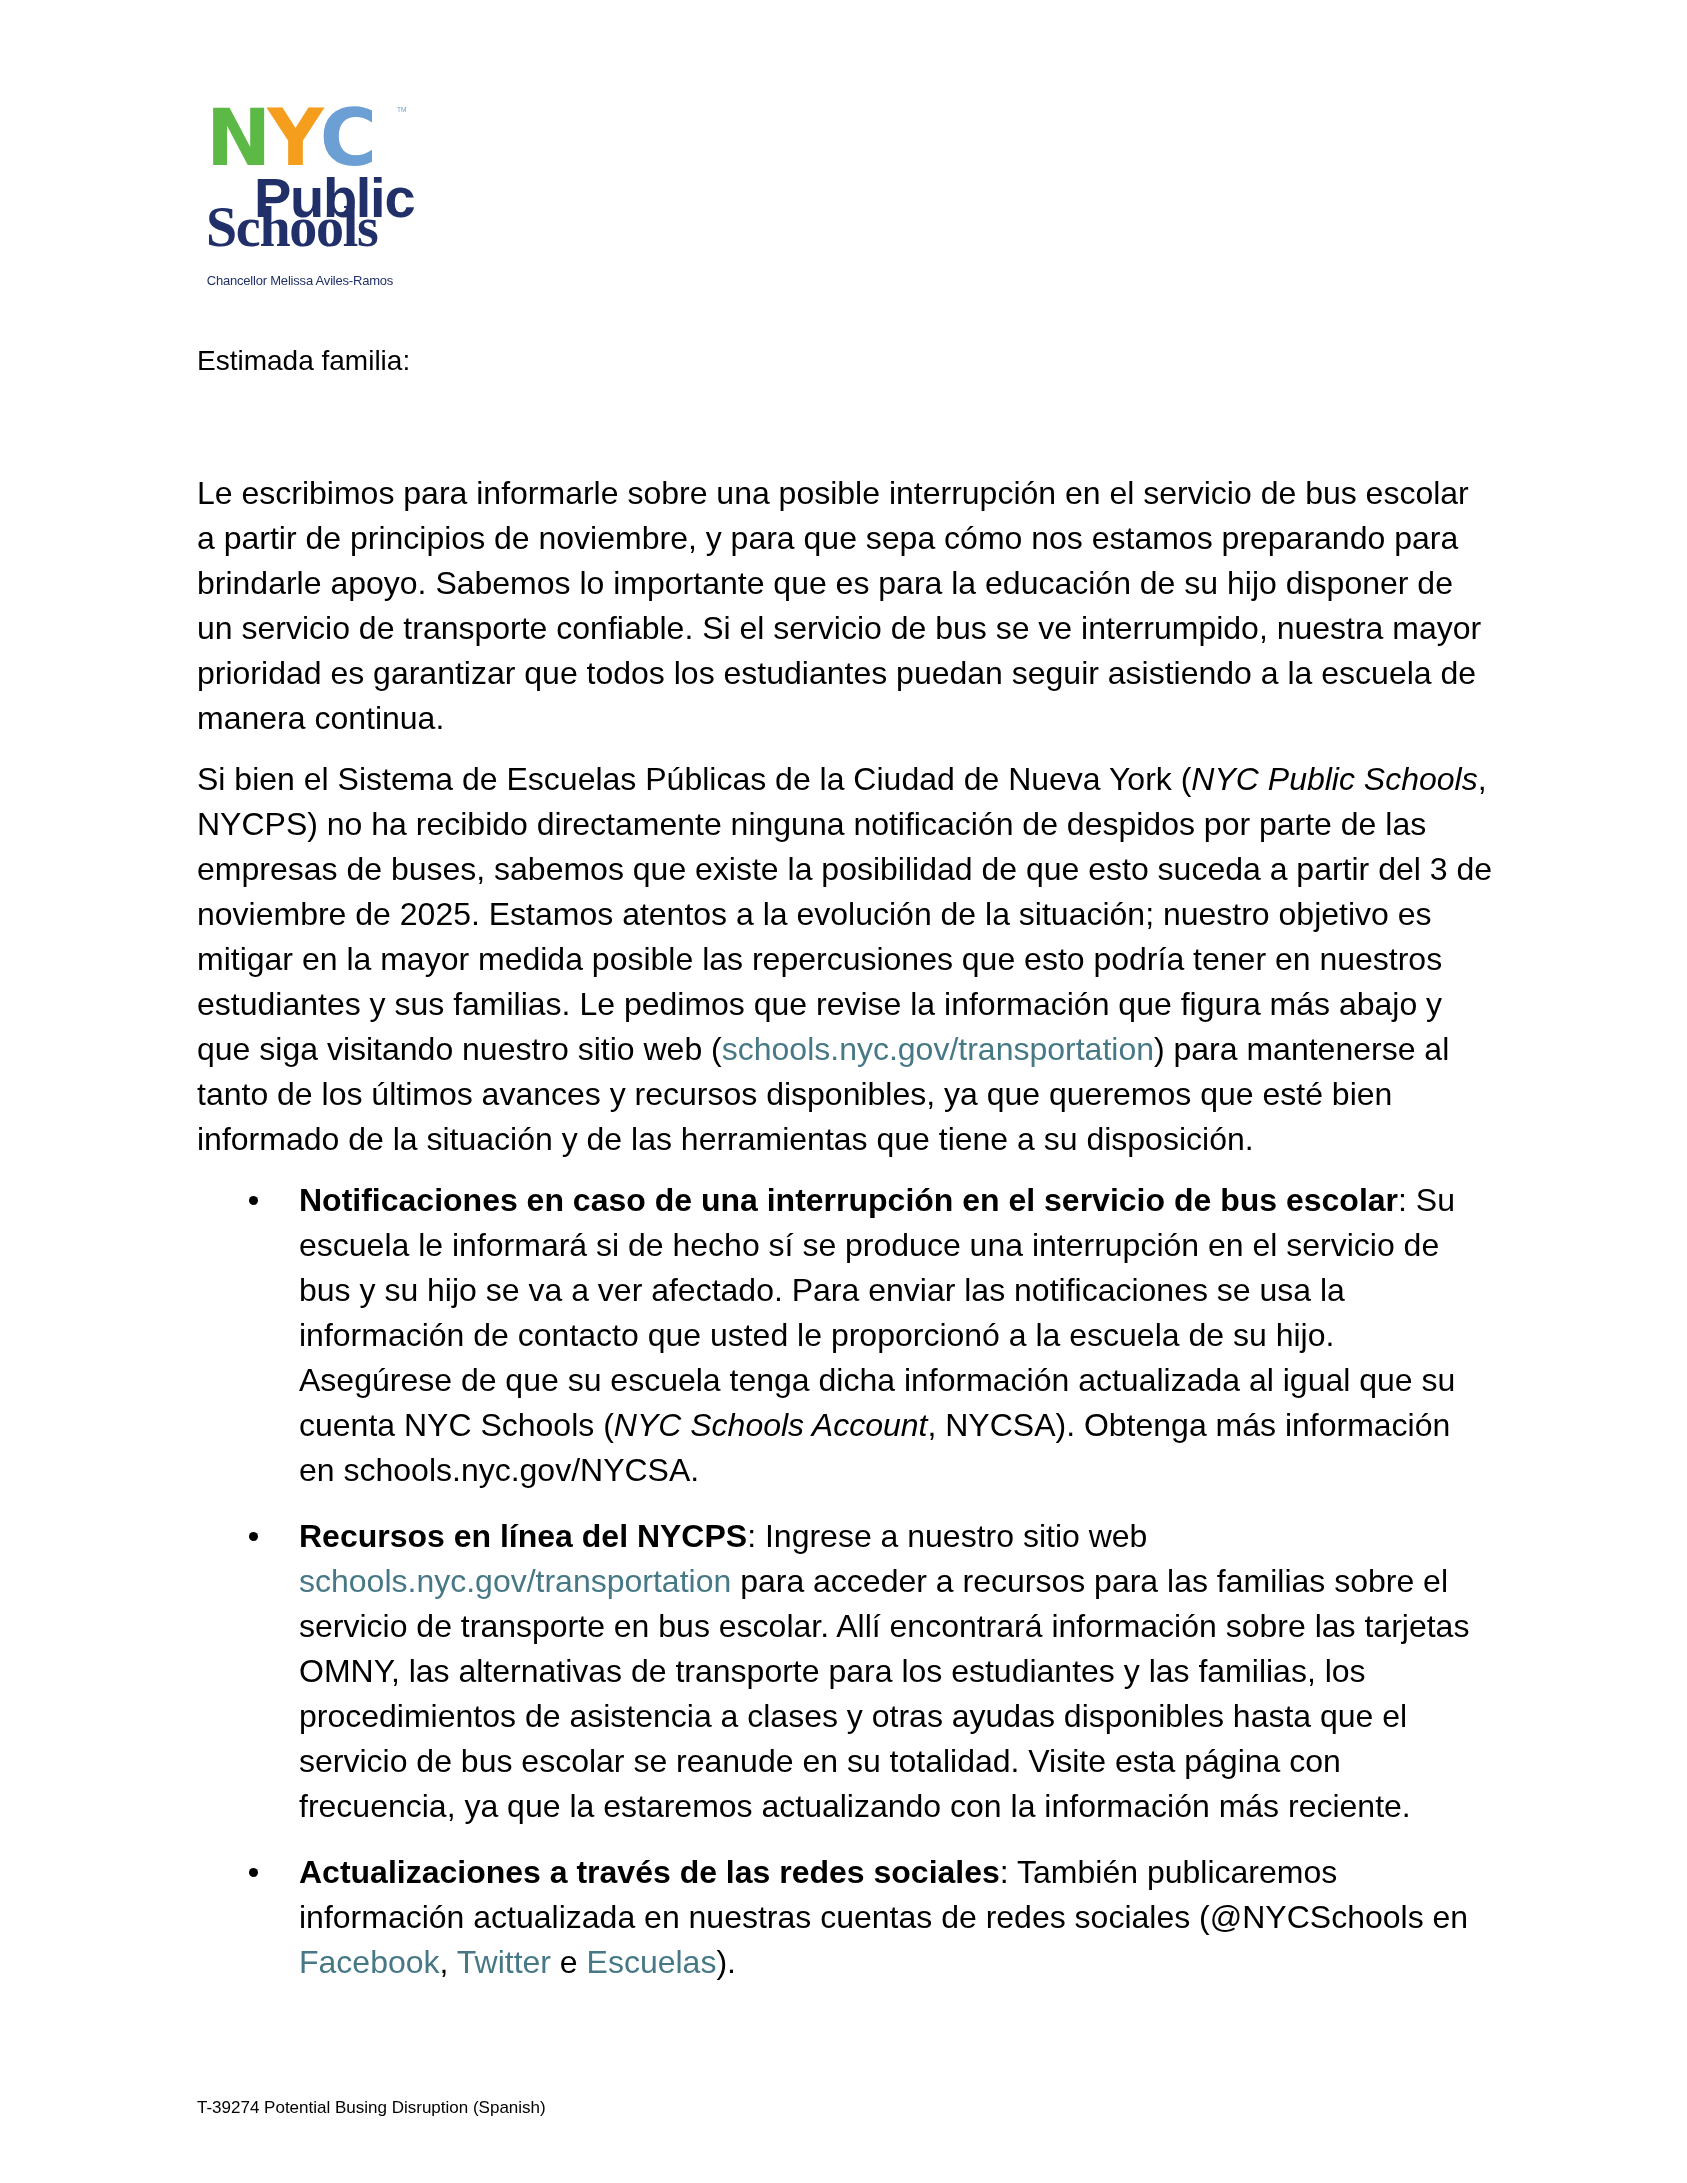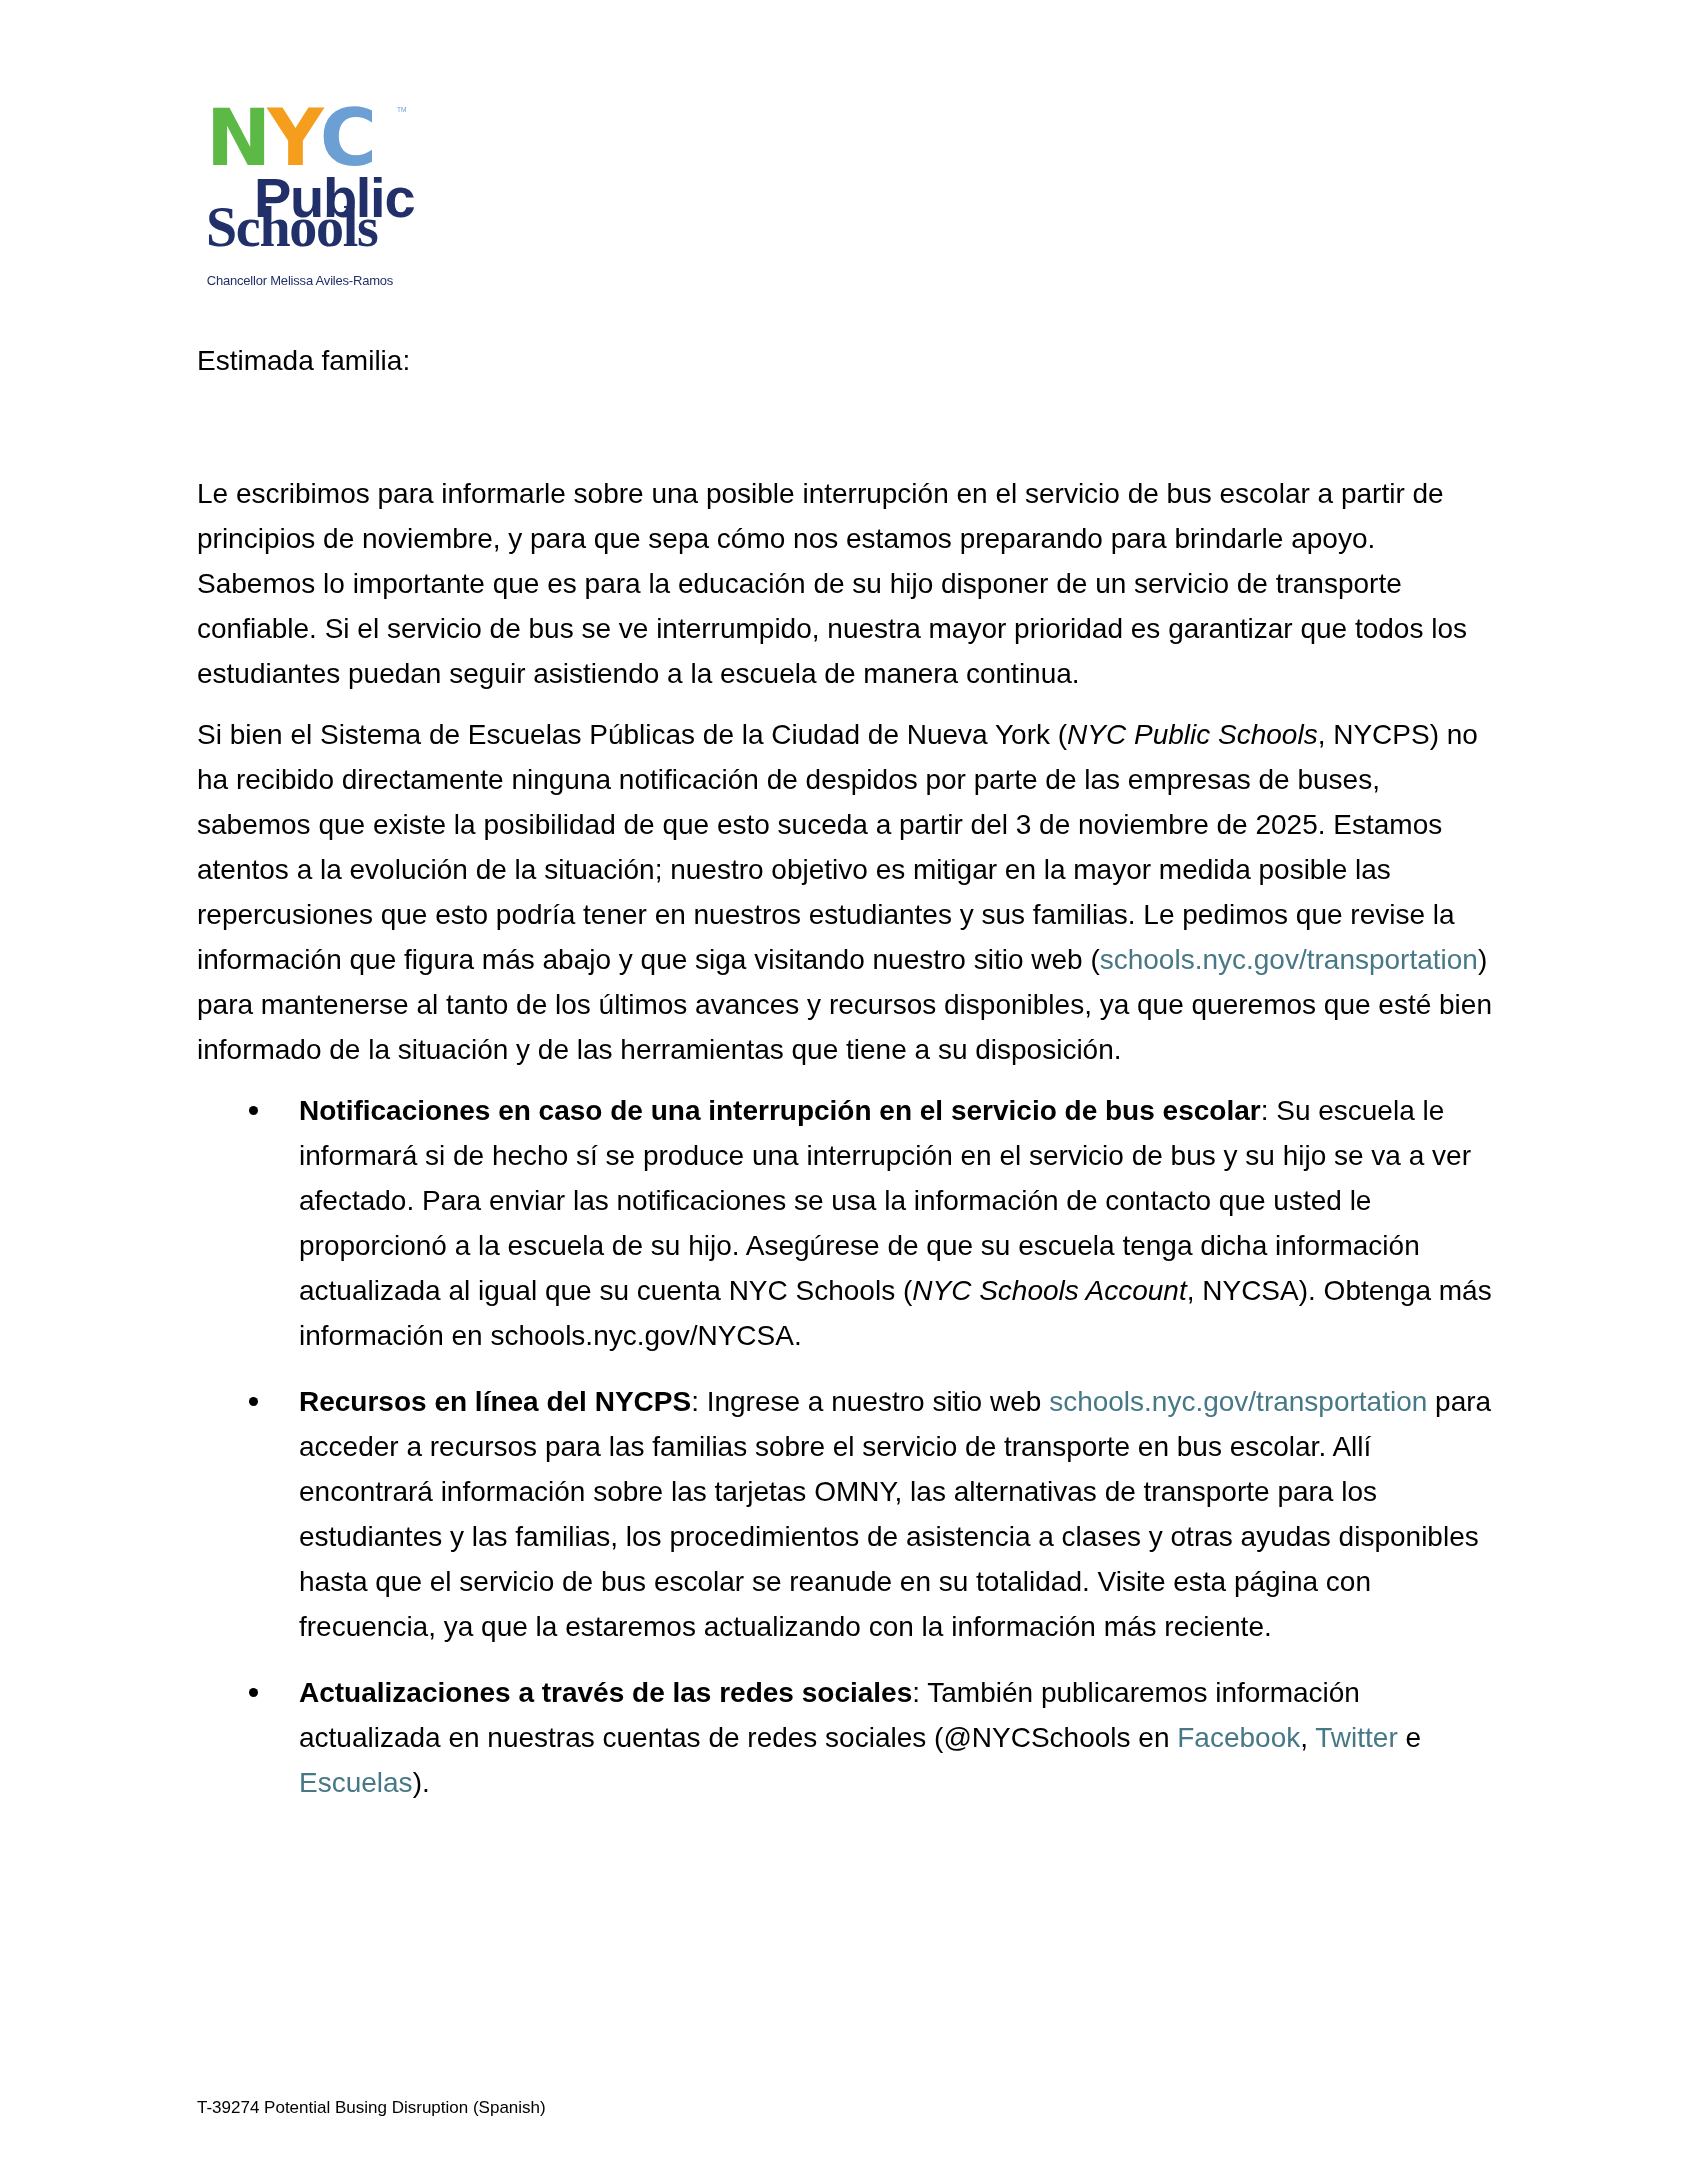--- a/index.html
+++ b/index.html
@@ -10,21 +10,21 @@
   .nyc span { display: block; height: 61px; font-family: "DejaVu Sans", sans-serif; font-weight: 900;
               font-size: 78px; line-height: 61px; letter-spacing: -4px; }
   .tm { position: absolute; left: 191px; top: 0px; font-size: 6.6px; color: #6c9fd4; font-family: "Liberation Sans", sans-serif; }
   .logo-line { position: absolute; left: 0; font-family: "Liberation Sans", sans-serif; font-weight: 700;
                color: #22306a; font-size: 56px; line-height: 1; letter-spacing: -1.3px; }
   .logo-public { top: 64px; margin-left: 48px; }
   .logo-schools { top: 93px; font-family: Liberation Serif, serif; }
   .logo-chancellor { position: absolute; left: 0.7px; top: 167px; font-size: 13px; color: #22306a;
                      font-family: "Liberation Sans", sans-serif; white-space: nowrap; letter-spacing: -0.2px; }
   .greeting { position: absolute; left: 197px; top: 339px; font-size: 28px; line-height: 44px; margin: 0; }
-  .body-text { position: absolute; left: 197px; top: 471px; width: 1297px; font-size: 28px; line-height: 45px; }
+  .body-text { position: absolute; left: 197px; top: 471px; width: 1297px; font-size: 32px; line-height: 45px; }
   .body-text p { margin: 0 0 16px 0; }
   ul.bullets { list-style: none; margin: 0; padding: 0; }
   ul.bullets li { position: relative; padding-left: 102px; margin: 0 0 21px 0; }
   .bullet-dot { position: absolute; left: 52px; top: 18px; width: 9.3px; height: 9.3px; border-radius: 50%; background: #000; }
   a.link { color: #467886; text-underline-offset: 4px; text-decoration-thickness: 1.3px; }
   .footer { position: absolute; left: 197px; top: 2096px; font-size: 17px; line-height: 24px; color: #000; }
   b { font-weight: 700; }
   i { }
 </style>
 </head>

